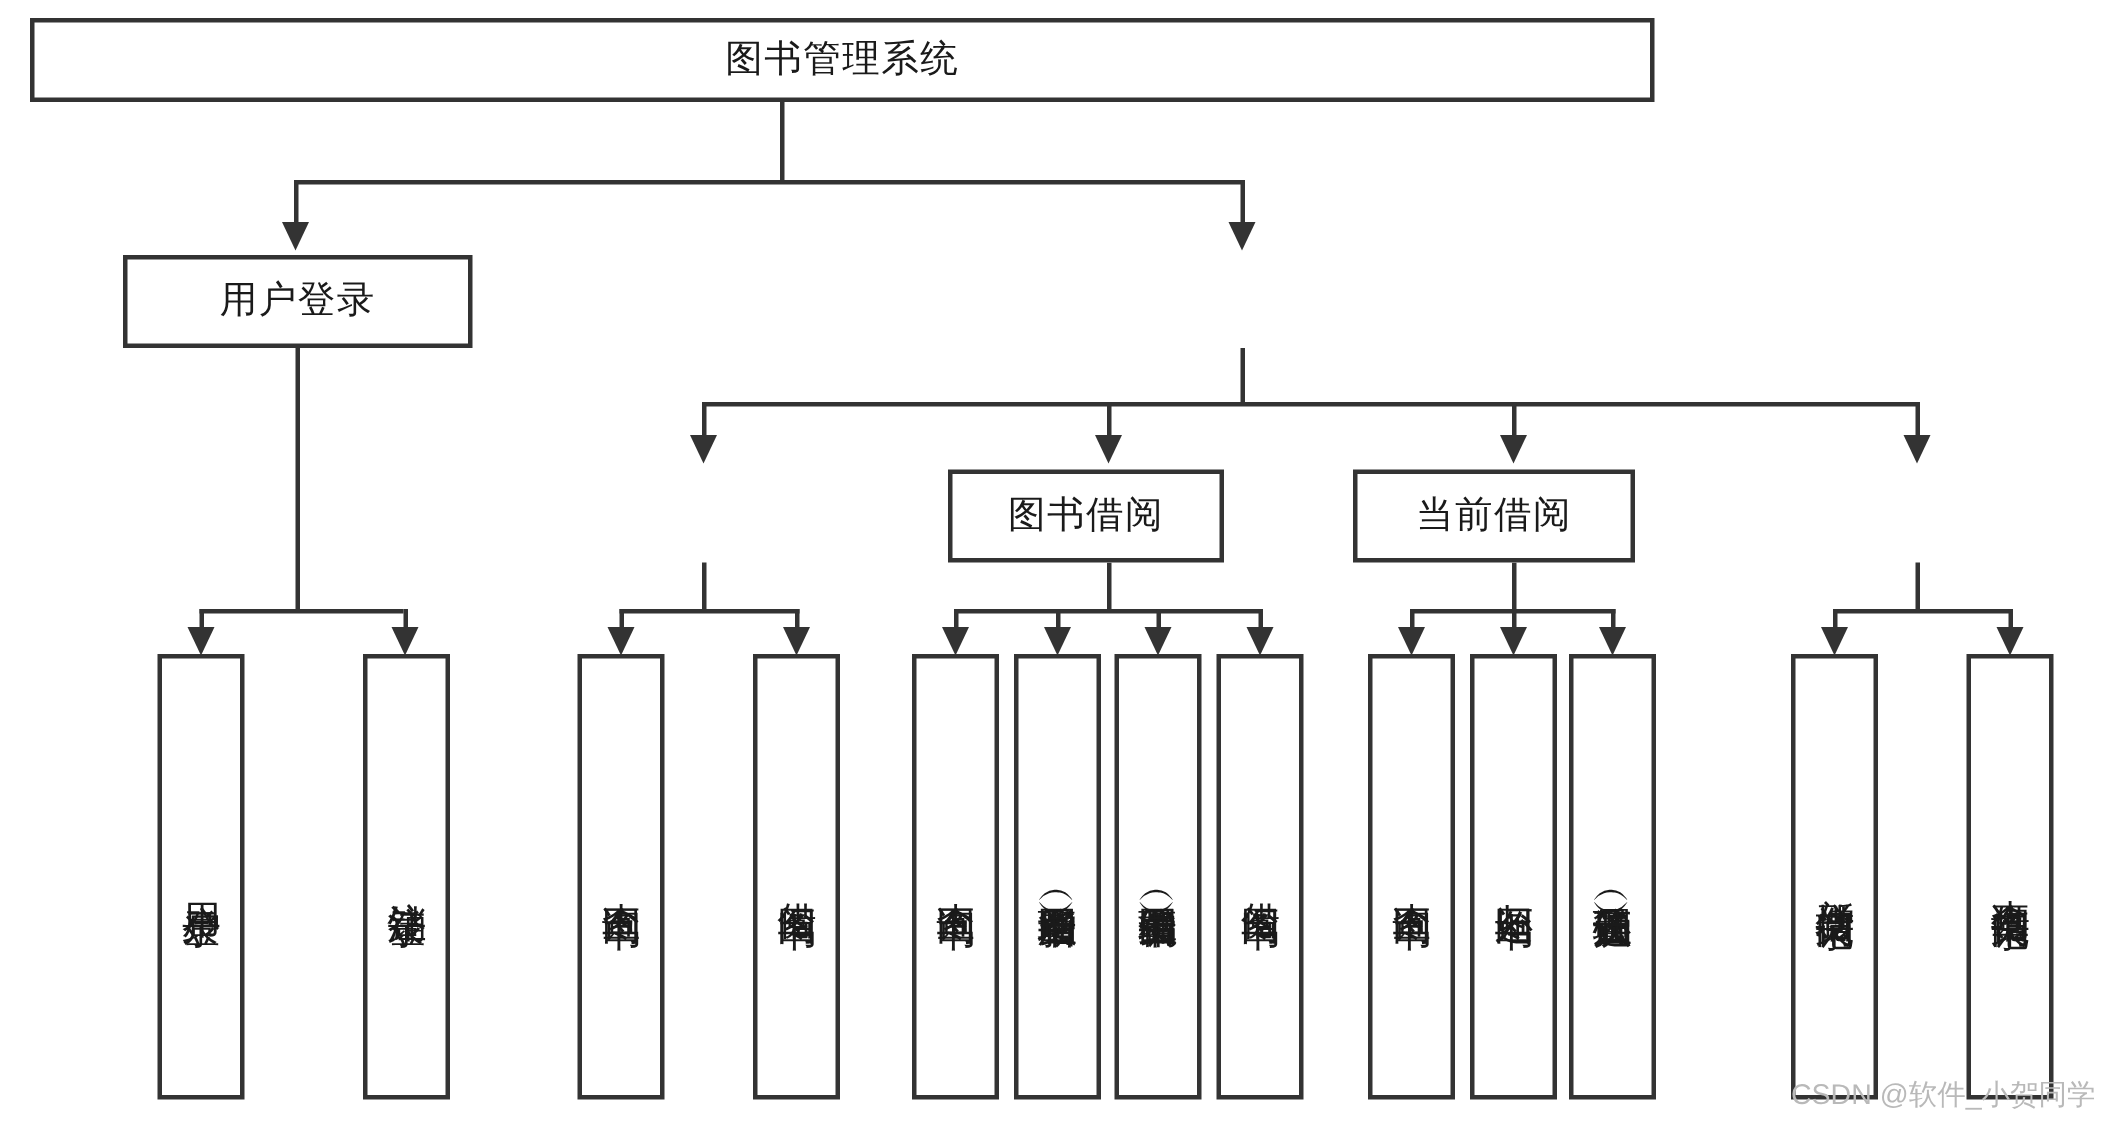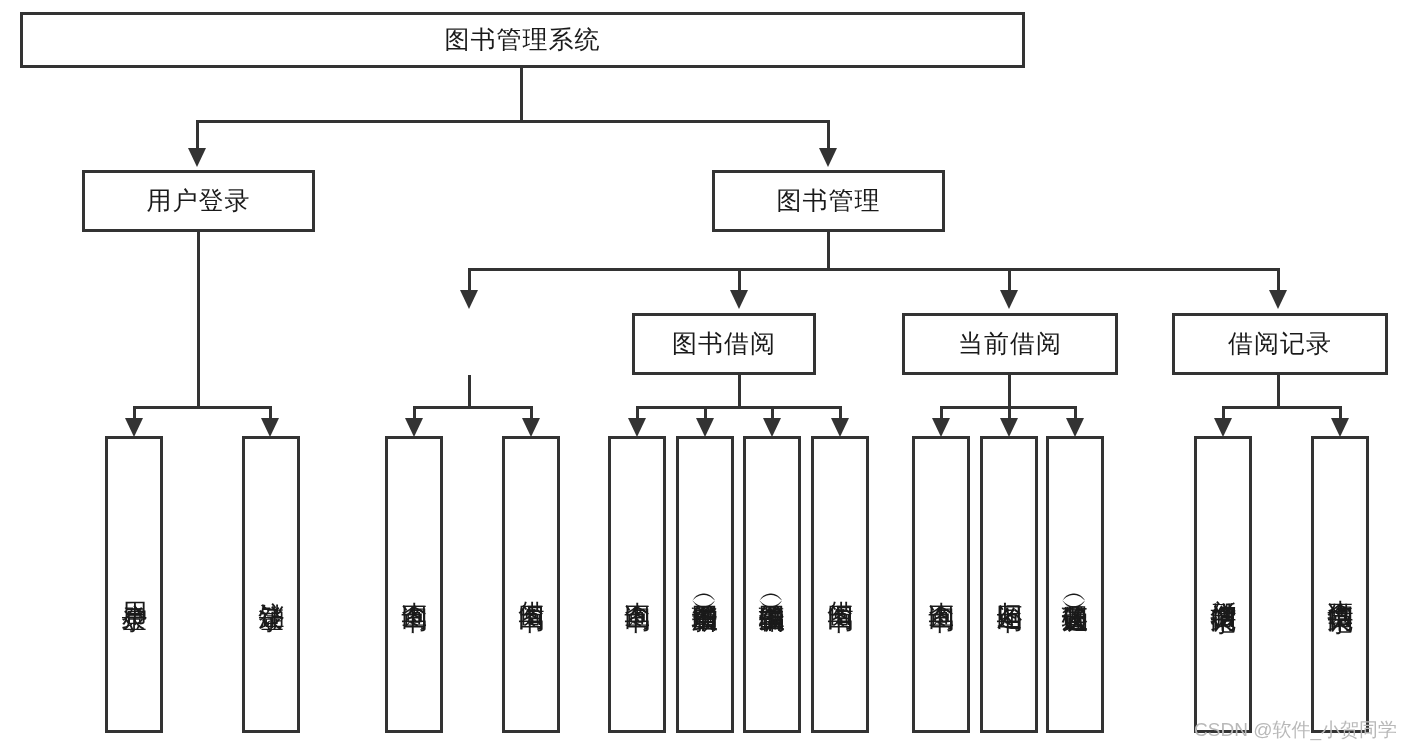--- a/index.html
+++ b/index.html
@@ -84,41 +84,38 @@
     white-space:nowrap;
     z-index:5;
     font-family:"Liberation Sans","DejaVu Sans",sans-serif;
   }
 </style>
 </head>
 <body>
 
 <div id="canvas">
 
-  <div class="node h root" style="left:20px;top:12px;width:1005px;height:56px;font-family:Liberation Serif, serif;">
+  <div class="node h root" style="left:20px;top:12px;width:1083px;height:56px;font-family:Liberation Serif, serif;">
     <span class="lbl">图书管理系统</span>
   </div>
 
   <div class="ln v" style="left:520px;top:68px;width:3px;height:52px;"></div>
 
   <div class="ln h" style="left:196px;top:120px;width:634px;height:3px;"></div>
 
   <div class="ln v" style="left:196px;top:120px;width:3px;height:30px;"></div>
   <div class="arrow" style="left:188px;top:148px;"></div>
 
   <div class="ln v" style="left:827px;top:120px;width:3px;height:30px;"></div>
   <div class="arrow" style="left:819px;top:148px;"></div>
 
   <div class="node h" style="left:82px;top:170px;width:233px;height:62px;">
     <span class="lbl">用户登录</span>
   </div>
 
-  <div class="node h" style="left:712px;top:170px;width:233px;height:62px;">
-    <span class="lbl">图书管理</span>
-  </div>
 
   <div class="ln v" style="left:197px;top:232px;width:3px;height:176px;"></div>
   <div class="ln h" style="left:133px;top:406px;width:136px;height:3px;"></div>
   <div class="ln v" style="left:133px;top:406px;width:3px;height:16px;"></div>
   <div class="arrow" style="left:125px;top:418px;"></div>
   <div class="ln v" style="left:269px;top:406px;width:3px;height:16px;"></div>
   <div class="arrow" style="left:261px;top:418px;"></div>
 
   <div class="ln v" style="left:827px;top:232px;width:3px;height:38px;"></div>
   <div class="ln h" style="left:468px;top:268px;width:812px;height:3px;"></div>
@@ -131,25 +128,22 @@
 
   <div class="ln v" style="left:1008px;top:268px;width:3px;height:25px;"></div>
   <div class="arrow" style="left:1000px;top:290px;"></div>
 
   <div class="ln v" style="left:1277px;top:268px;width:3px;height:25px;"></div>
   <div class="arrow" style="left:1269px;top:290px;"></div>
 
   <div class="node h" style="left:632px;top:313px;width:184px;height:62px;">
     <span class="lbl">图书借阅</span>
   </div>
-  <div class="node h" style="left:902px;top:313px;width:216px;height:62px;">
+  <div class="node h" style="left:902px;top:313px;width:188px;height:62px;">
     <span class="lbl">当前借阅</span>
-  </div>
-  <div class="node h" style="left:1172px;top:313px;width:216px;height:62px;">
-    <span class="lbl">借阅记录</span>
   </div>
 
   <div class="ln v" style="left:468px;top:375px;width:3px;height:33px;"></div>
   <div class="ln h" style="left:413px;top:406px;width:120px;height:3px;"></div>
   <div class="ln v" style="left:413px;top:406px;width:3px;height:16px;"></div>
   <div class="arrow" style="left:405px;top:418px;"></div>
   <div class="ln v" style="left:530px;top:406px;width:3px;height:16px;"></div>
   <div class="arrow" style="left:522px;top:418px;"></div>
 
   <div class="ln v" style="left:738px;top:375px;width:3px;height:33px;"></div>

